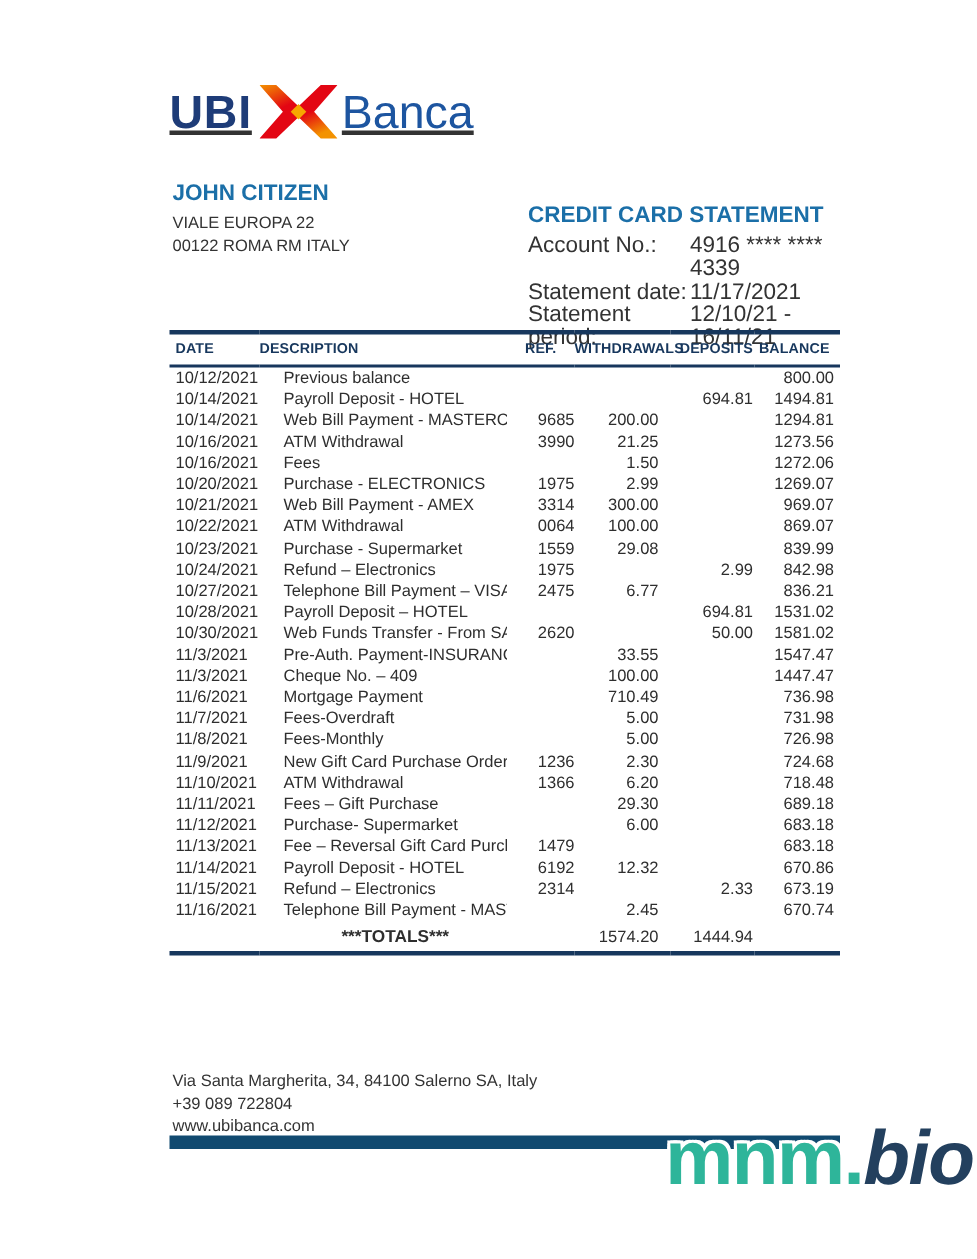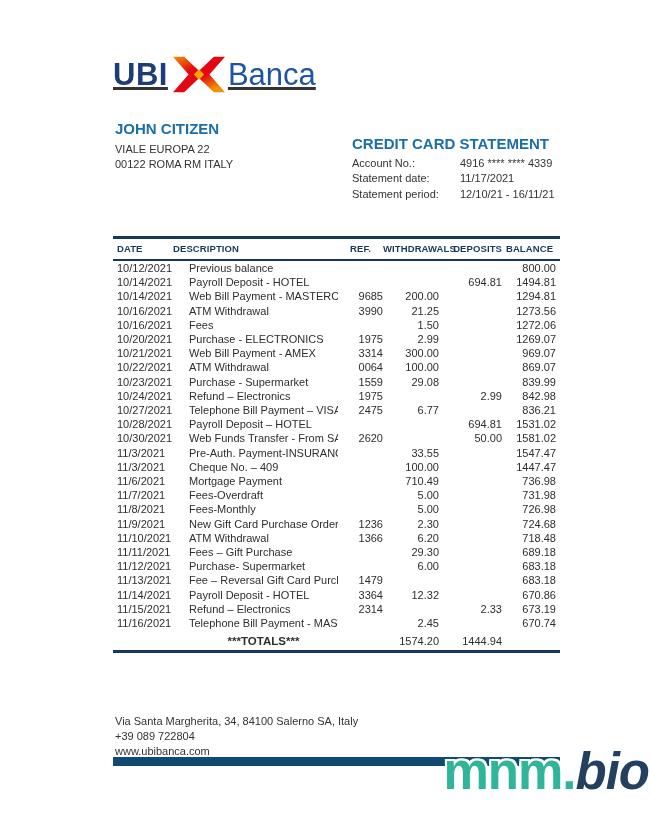--- a/index.html
+++ b/index.html
@@ -18,27 +18,27 @@
   .logo-ubi{font-size:31px;font-weight:bold;color:var(--logo-dark-blue);letter-spacing:0.5px;}
   .logo-x{margin:0 3px 0 5px;display:block;}
   .logo-banca{font-size:31px;font-weight:normal;color:var(--logo-blue);}
   
   .recipient{position:absolute;left:115px;top:120px;}
   .recipient-name{font-size:15px;font-weight:bold;color:var(--heading-blue);margin-bottom:5px;}
   .addr-line{font-size:11px;line-height:15px;color:var(--text);}
   
   .statement{position:absolute;left:352px;top:135px;width:215px;}
   .statement-title{font-size:15px;font-weight:bold;color:var(--heading-blue);margin-bottom:4px;}
-  .stm-row{display:flex;font-size:11px;line-height:15.3px;}
+  .stm-row{display:flex;font-size:15px;line-height:15.3px;}
   .stm-label{width:108px;flex:0 0 108px;}
   .stm-value{flex:1;}
   
   .tablewrap{position:absolute;left:113px;top:220px;width:447px;}
   table{width:447px;border-collapse:collapse;table-layout:fixed;
-        border-top:3px solid var(--navy);border-bottom:3px solid var(--navy);margin-top:16px;}
+        border-top:3px solid var(--navy);border-bottom:3px solid var(--navy);}
   col.c0{width:60px;} col.c1{width:165px;} col.c2{width:45px;}
   col.c3{width:64px;} col.c4{width:56px;} col.c5{width:57px;}
   thead th{border-bottom:2px solid var(--navy);font-size:9.5px;color:var(--navy);
            padding:4px 0 5px;font-weight:bold;letter-spacing:0.1px;}
   th.h0{text-align:left;padding-left:4px;} th.h1{text-align:left;}
   th.h2{text-align:center;} th.h3{text-align:center;}
   th.h4{text-align:right;padding-right:1px;} th.h5{padding-right:4px;}
   td{font-size:11px;color:#2e2e2e;height:14.2px;line-height:14.2px;padding:0;
      white-space:nowrap;overflow:hidden;}
   td.c0{padding-left:4px;} td.c1{padding-left:16px;}
@@ -307,21 +307,21 @@
           <td class="c0">11/13/2021</td>
           <td class="c1">Fee – Reversal Gift Card Purchase</td>
           <td class="c2">1479</td>
           <td class="c3"></td>
           <td class="c4"></td>
           <td class="c5">683.18</td>
         </tr>
         <tr>
           <td class="c0">11/14/2021</td>
           <td class="c1">Payroll Deposit - HOTEL</td>
-          <td class="c2">3364</td>
+          <td class="c2">6192</td>
           <td class="c3">12.32</td>
           <td class="c4"></td>
           <td class="c5">670.86</td>
         </tr>
         <tr>
           <td class="c0">11/15/2021</td>
           <td class="c1">Refund – Electronics</td>
           <td class="c2">2314</td>
           <td class="c3"></td>
           <td class="c4">2.33</td>

